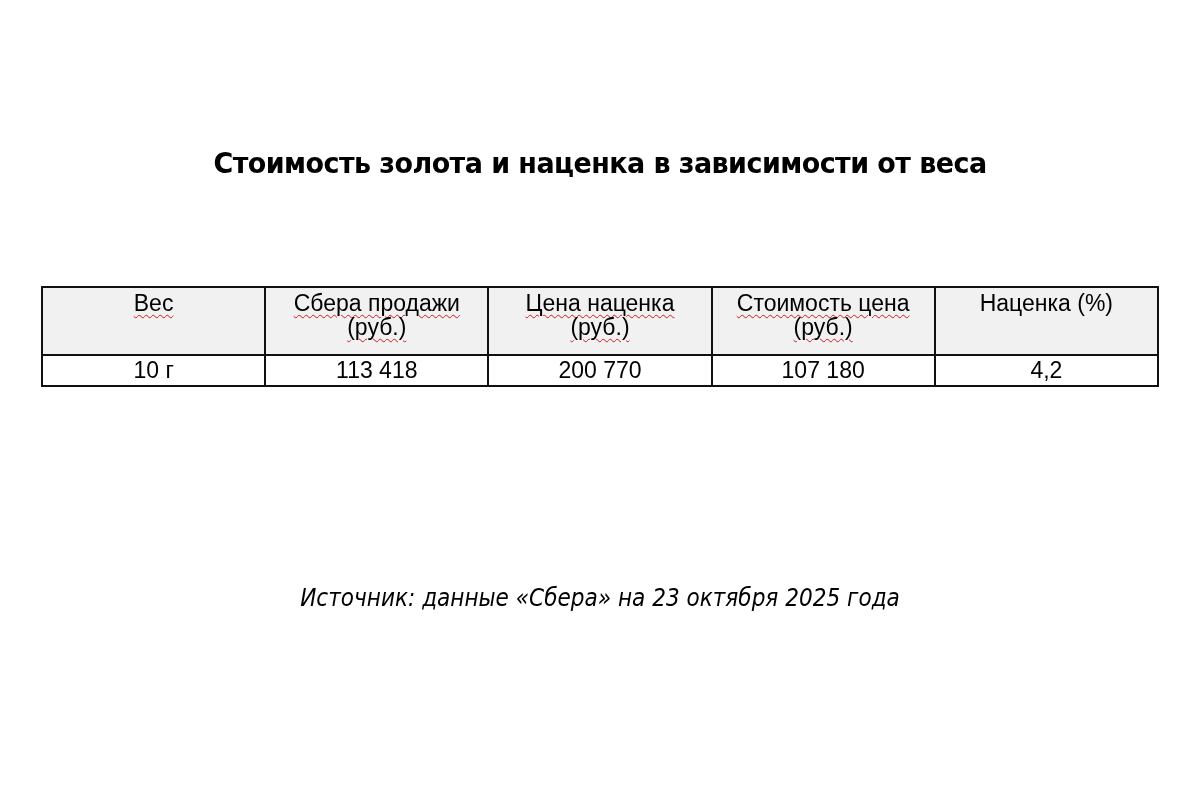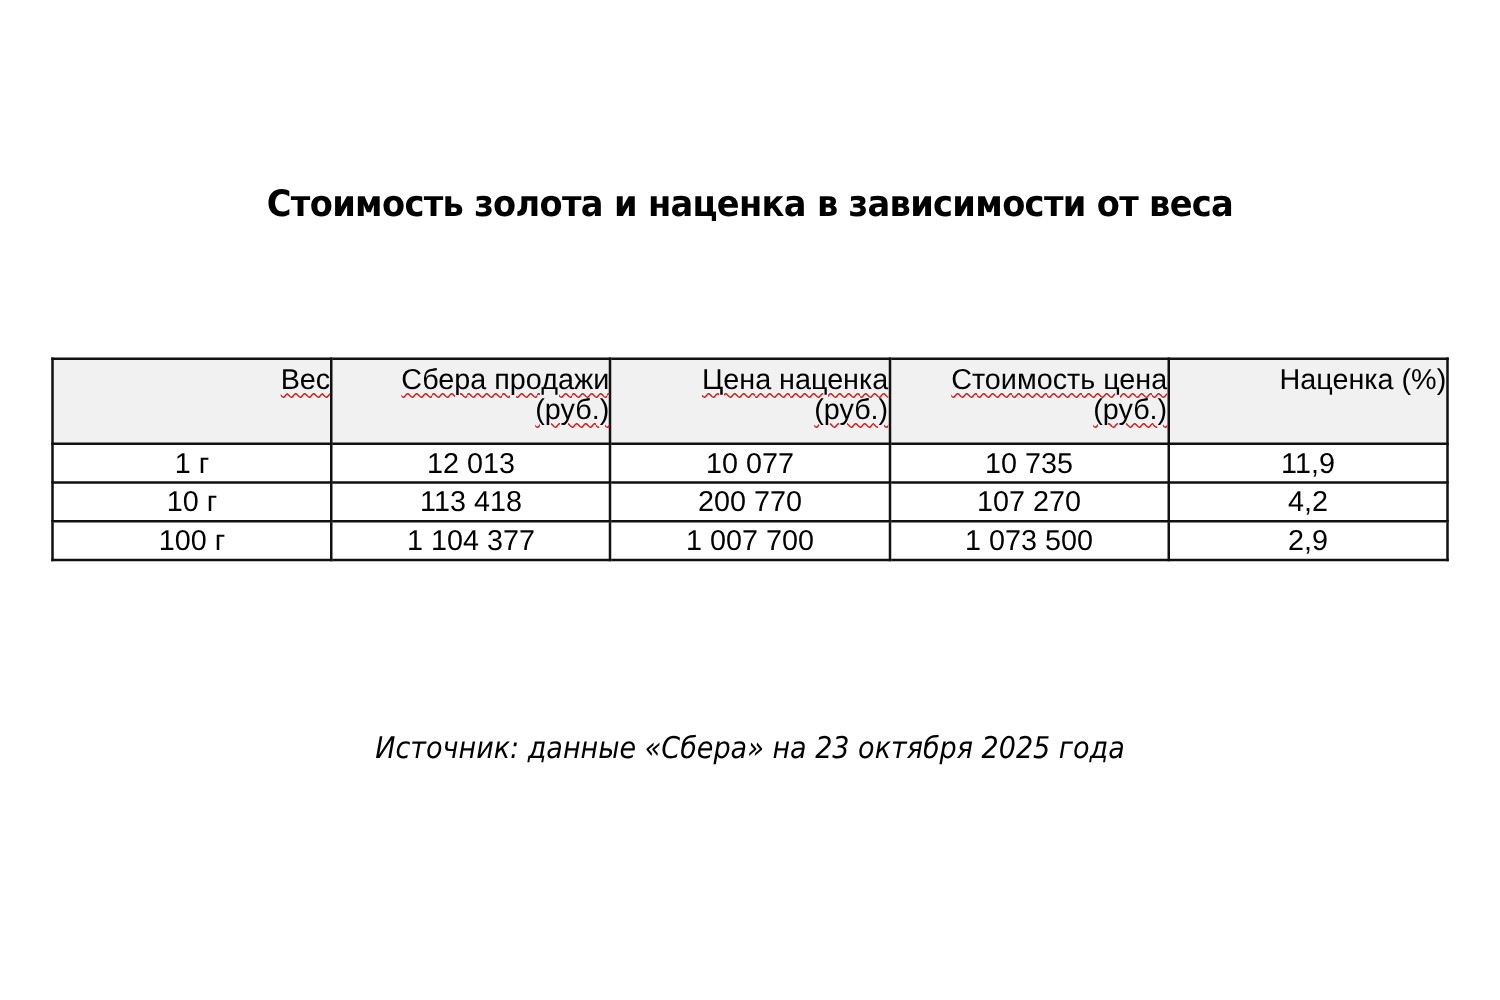--- a/index.html
+++ b/index.html
@@ -16,21 +16,20 @@
     position: absolute; left: 41px; top: 286px; width: 1118px;
     border-collapse: collapse; table-layout: fixed;
     font-family: "Liberation Sans", sans-serif; font-size: 23px;
   }
   td, th {
     border: 2px solid #111; text-align: center; padding: 0; font-weight: normal;
   }
   th {
     background: #f1f1f1; vertical-align: top; height: 63px; line-height: 24px;
     padding-top: 3px;
-    text-align: right;
   }
   td { height: 29px; line-height: 29px; }
   .sq {
     text-decoration: underline wavy #d11a1a; text-decoration-thickness: 1px;
     text-underline-offset: 3px;
   }
   .source {
     position: absolute; left: 0; top: 584px; width: 1200px; text-align: center;
     font-family: "DejaVu Sans", sans-serif; font-style: italic; font-size: 24px;
     transform: scaleX(0.9); transform-origin: center;
@@ -46,36 +45,22 @@
     <tr>
       <th><span class="sq">Вес</span></th>
       <th><span class="sq">Сбера продажи</span><br><span class="sq">(руб.)</span></th>
       <th><span class="sq">Цена наценка</span><br><span class="sq">(руб.)</span></th>
       <th><span class="sq">Стоимость цена</span><br><span class="sq">(руб.)</span></th>
       <th><span>Наценка (%)</span></th>
     </tr>
   </thead>
   <tbody>
     <tr>
-      <td>1 г</td>
-      <td>12 013</td>
-      <td>10 077</td>
-      <td>10 735</td>
-      <td>11,9</td>
-    </tr>
-    <tr>
       <td>10 г</td>
       <td>113 418</td>
       <td>200 770</td>
-      <td>107 270</td>
+      <td>107 180</td>
       <td>4,2</td>
-    </tr>
-    <tr>
-      <td>100 г</td>
-      <td>1 104 377</td>
-      <td>1 007 700</td>
-      <td>1 073 500</td>
-      <td>2,9</td>
     </tr>
   </tbody>
 </table>
 
 <div class="source">Источник: данные «Сбера» на 23 октября 2025 года</div>
 
 </body></html>

